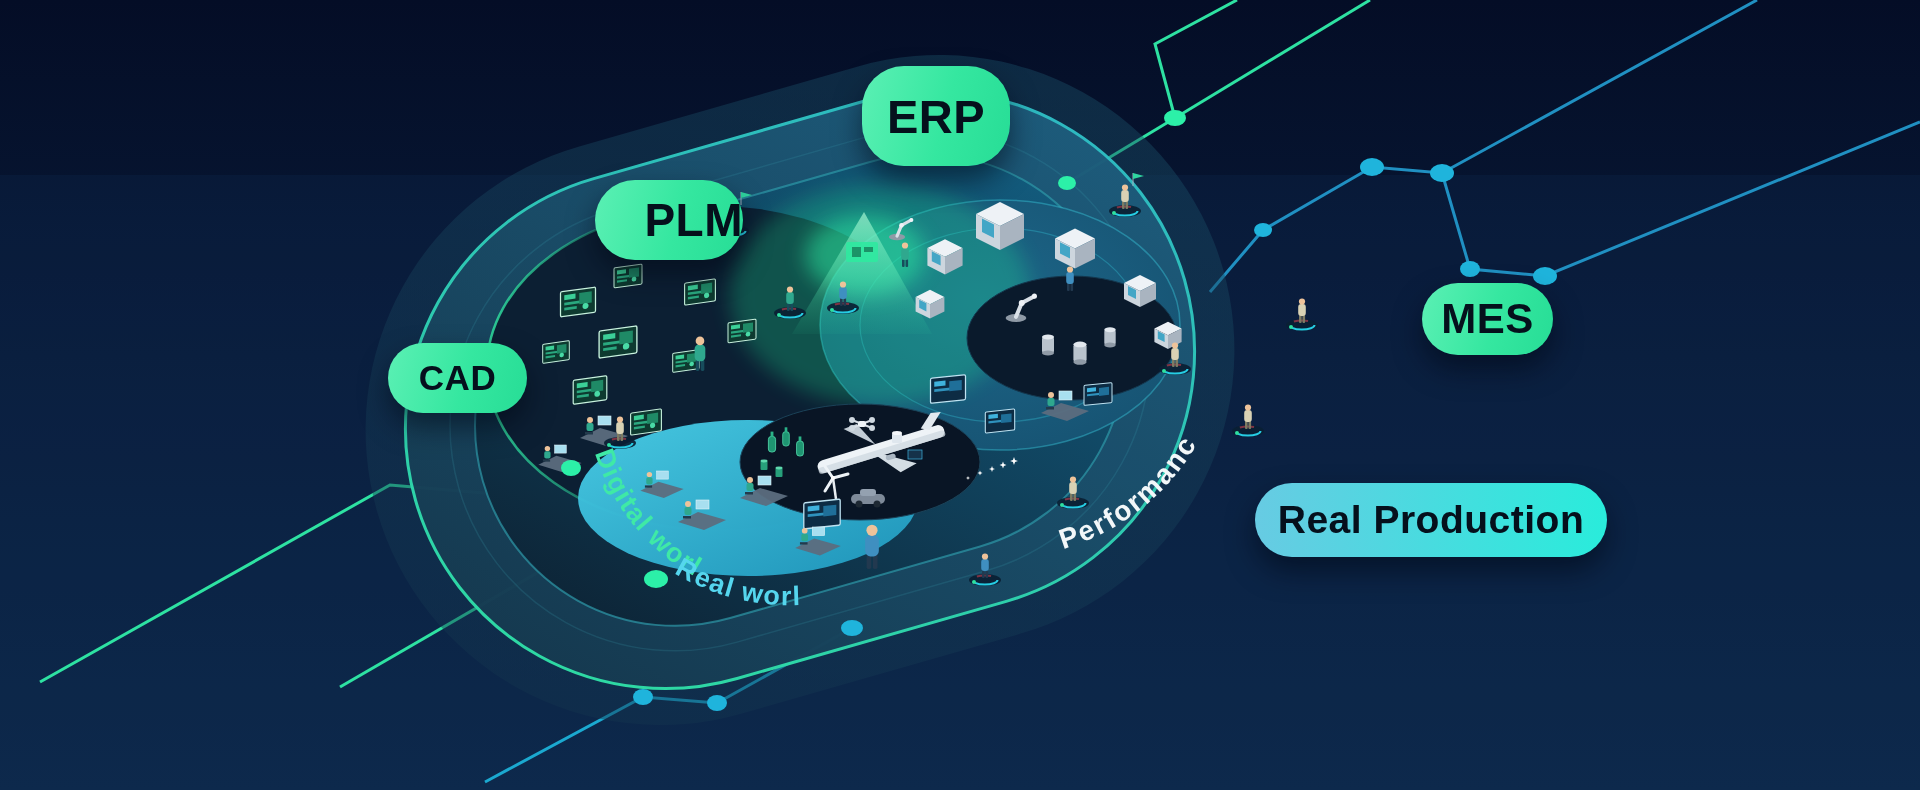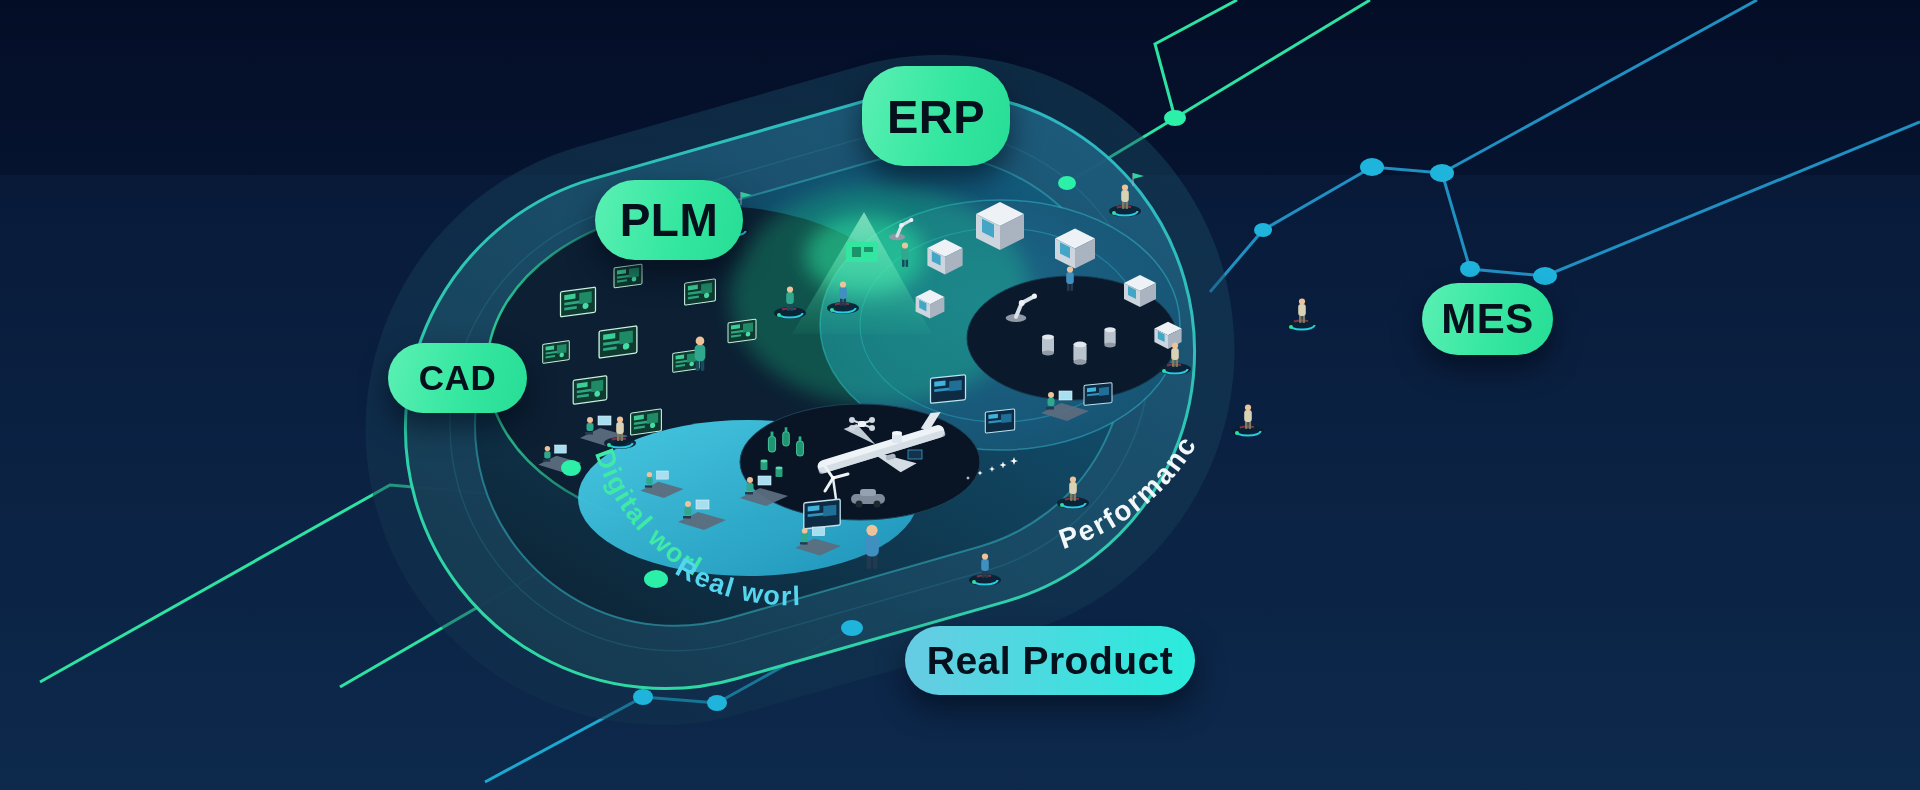--- a/index.html
+++ b/index.html
@@ -14,21 +14,21 @@
        font-family:"Liberation Sans",sans-serif;}
   .stage{position:absolute;inset:0;width:1920px;height:790px;}
   svg.scene{position:absolute;left:0;top:0;display:block;}
   .pill{position:absolute;display:flex;align-items:center;justify-content:center;
         font-weight:700;color:var(--pill-text);letter-spacing:.5px;user-select:none;}
   .pill.green{background:linear-gradient(105deg,var(--pill-green-light) 0%,var(--pill-green) 55%,#27DD96 100%);
         box-shadow:0 14px 28px rgba(2,8,20,.55);}
   .pill.cyan{background:linear-gradient(90deg,var(--pill-cyan-start) 0%,var(--pill-cyan-end) 100%);
         box-shadow:0 14px 28px rgba(2,8,20,.55);}
   #pill-erp{left:862px;top:66px;width:148px;height:100px;border-radius:42px;font-size:47px;}
-  #pill-plm{left:595px;top:180px;width:148px;height:80px;border-radius:40px;font-size:46px;}
+  #pill-plm{left:595px;top:180px;width:148px;height:80px;border-radius:40px;font-size:46px;justify-content:flex-end;}
   #pill-cad{left:388px;top:343px;width:139px;height:70px;border-radius:35px;font-size:35px;}
   #pill-mes{left:1422px;top:283px;width:131px;height:72px;border-radius:36px;font-size:42px;align-items:center;}
   #pill-real-production{left:1255px;top:483px;width:352px;height:74px;border-radius:37px;font-size:39px;}
   #pill-real-product{left:905px;top:626px;width:290px;height:69px;border-radius:35px;font-size:39px;}
   .arcText{font-family:"Liberation Sans",sans-serif;font-weight:700;}
   .arcDigital{font-size:27px;letter-spacing:1.5px;fill:var(--digital-world-text);}
   .arcReal{font-size:27px;letter-spacing:1.5px;fill:var(--real-world-text);}
   .arcPerf{font-size:28px;font-weight:600;letter-spacing:2px;fill:var(--performance-text);}
   .netG{stroke:var(--network-green);stroke-width:3;fill:none;}
   .netB{stroke:var(--network-blue);stroke-width:3;fill:none;}
@@ -386,17 +386,17 @@
 </div>
 <div class="pill green" id="pill-plm">
   <span>PLM</span>
 </div>
 <div class="pill green" id="pill-cad">
   <span>CAD</span>
 </div>
 <div class="pill green" id="pill-mes">
   <span>MES</span>
 </div>
-<div class="pill cyan" id="pill-real-product">
-  <span>Real Product</span>
+<div class="pill cyan" id="pill-real-production">
+  <span>Real Production</span>
 </div>
 
 </div>
 
 </body></html>

